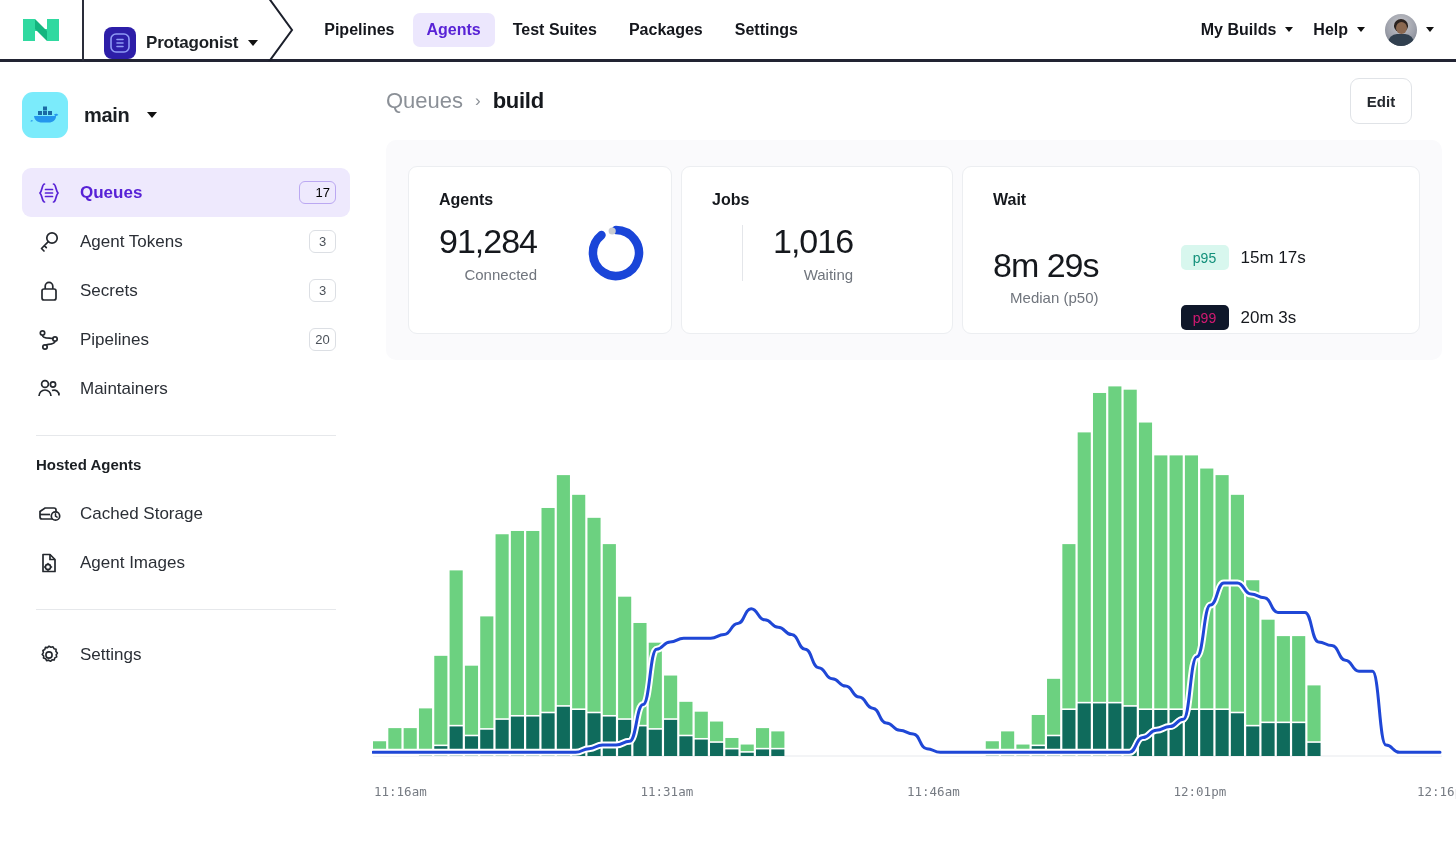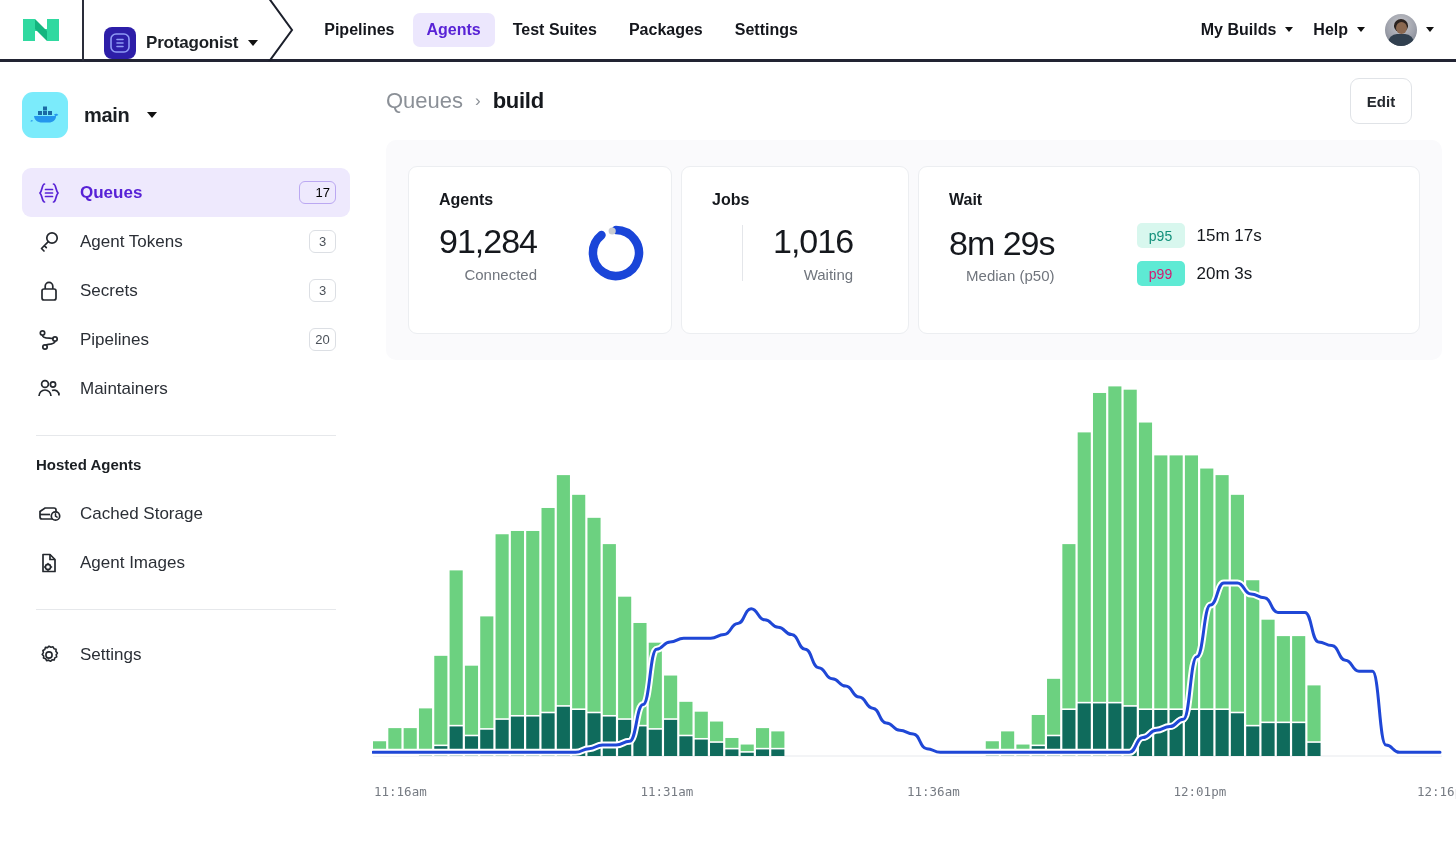--- a/index.html
+++ b/index.html
@@ -147,35 +147,35 @@
   }
   .card-title { font-size: 16px; font-weight: 700; color: #15181d; margin-bottom: 14px; }
   .card-body { display: flex; align-items: center; }
   .big-num { font-size: 34px; font-weight: 400; letter-spacing: -1px; color: #15181d; line-height: 1.08; }
   .sub-lbl { font-size: 15px; color: #70757d; margin-top: 6px; }
   .metric { display: flex; flex-direction: column; text-align: right; }
 
   .card-agents { width: 264px; }
   .spinner-wrap { margin-left: 50px; width: 58px; height: 58px; position: relative; }
 
-  .card-jobs { width: 228px; display: flex; flex-direction: column; }
+  .card-jobs { width: 272px; display: flex; flex-direction: column; }
   .jobs-split { display: flex; align-items: stretch; }
   .vdiv { width: 1px; background: #e4e6ea; margin: 2px 30px 2px 30px; }
 
   .card-wait { flex: 1; }
   .wait-row { display: flex; align-items: center; }
   .pcts { margin-left: 82px; display: flex; flex-direction: column; gap: 13px; }
-  .pct-line { display: flex; align-items: center; gap: 12px; }
+  .pct-line { display: flex; align-items: center; gap: 12px; margin-top: 22px; }
   .chip {
     width: 48px; height: 25px; border-radius: 5px;
     display: flex; align-items: center; justify-content: center;
     font-size: 14px;
   }
   .chip-p95 { background: #d8f7ee; color: #12907a; }
-  .chip-p99 { background: #5eead4; color: #d31a72; }
+  .chip-p99 { background: #0f172a; color: #d31a72; }
   .pct-val { font-size: 17px; color: #15181d; }
 
   
   .chart-area { position: relative; margin-top: 18px; height: 430px; }
   .chart-svg { display: block; }
   .xaxis { position: absolute; left: 0; top: 400px; width: 1084px; height: 24px; }
   .xlabel { position: absolute; font-size: 12.5px; color: #767b83;
             font-family: "DejaVu Sans Mono", monospace; }
 </style>
 </head>
@@ -517,19 +517,19 @@
         <rect x="920.1304347826086" y="345.1428571428571" width="13.118840579710145" height="32.85714285714286" fill="#0f6b5c"></rect>
         <rect x="920.1304347826086" y="258.11428571428564" width="13.118840579710145" height="85.42857142857143" fill="#6cd180"></rect>
         <rect x="935.4492753623189" y="364.85714285714283" width="13.118840579710145" height="13.142857142857142" fill="#0f6b5c"></rect>
         <rect x="935.4492753623189" y="307.4" width="13.118840579710145" height="55.857142857142854" fill="#6cd180"></rect>
         <path d="M1 374.32 C7.753164556962025 374.32 7.753164556962025 374.32 14.50632911392405 374.32 C21.259493670886073 374.32 21.259493670886073 374.32 28.0126582278481 374.32 C34.765822784810126 374.32 34.765822784810126 374.32 41.51898734177215 374.32 C48.27215189873418 374.32 48.27215189873418 374.32 55.0253164556962 374.32 C61.778481012658226 374.32 61.778481012658226 374.32 68.53164556962025 374.32 C75.28481012658227 374.32 75.28481012658227 374.32 82.0379746835443 374.32 C88.79113924050634 374.32 88.79113924050634 374.32 95.54430379746836 374.32 C102.29746835443038 374.32 102.29746835443038 374.32 109.0506329113924 374.32 C115.80379746835442 374.32 115.80379746835442 374.32 122.55696202531645 374.32 C129.31012658227849 374.32 129.31012658227849 374.32 136.0632911392405 374.32 C142.81645569620252 374.32 142.81645569620252 374.32 149.56962025316454 374.32 C156.32278481012656 374.32 156.32278481012656 374.32 163.0759493670886 374.32 C169.82911392405063 374.32 169.82911392405063 374.32 176.58227848101265 374.32 C183.3354430379747 374.32 183.3354430379747 374.32 190.08860759493672 374.32 C196.84177215189874 374.32 196.84177215189874 374.32 203.59493670886079 374.32 C210.34810126582278 374.32 210.34810126582278 370.64 217.1012658227848 370.64 C223.85443037974682 370.64 223.85443037974682 366.96 230.60759493670886 366.96 C237.36075949367088 366.96 237.36075949367088 366.96 244.1139240506329 366.96 C250.86708860759495 366.96 250.86708860759495 363.28 257.62025316455697 363.28 C264.373417721519 363.28 264.373417721519 326.48 271.126582278481 326.48 C277.87974683544303 326.48 277.87974683544303 271.28 284.63291139240505 271.28 C291.38607594936707 271.28 291.38607594936707 263.92 298.1392405063291 263.92 C304.8924050632911 263.92 304.8924050632911 260.24 311.6455696202532 260.24 C318.3987341772152 260.24 318.3987341772152 260.24 325.1518987341772 260.24 C331.90506329113924 260.24 331.90506329113924 260.24 338.65822784810126 260.24 C345.4113924050633 260.24 345.4113924050633 256.56 352.1645569620253 256.56 C358.9177215189873 256.56 358.9177215189873 245.52 365.67088607594934 245.52 C372.4240506329114 245.52 372.4240506329114 230.79999999999998 379.17721518987344 230.79999999999998 C385.93037974683546 230.79999999999998 385.93037974683546 241.84 392.6835443037975 241.84 C399.4367088607595 241.84 399.4367088607595 249.20000000000002 406.18987341772157 249.20000000000002 C412.94303797468353 249.20000000000002 412.94303797468353 256.56 419.69620253164555 256.56 C426.4493670886076 256.56 426.4493670886076 271.28 433.2025316455696 271.28 C439.9556962025316 271.28 439.9556962025316 289.68 446.7088607594937 289.68 C453.4620253164557 289.68 453.4620253164557 300.72 460.2151898734177 300.72 C466.96835443037975 300.72 466.96835443037975 308.08 473.72151898734177 308.08 C480.4746835443038 308.08 480.4746835443038 319.12 487.2278481012658 319.12 C493.9810126582278 319.12 493.9810126582278 330.15999999999997 500.73417721518985 330.15999999999997 C507.4873417721519 330.15999999999997 507.4873417721519 344.88 514.2405063291139 344.88 C520.993670886076 344.88 520.993670886076 352.24 527.746835443038 352.24 C534.5 352.24 534.5 355.92 541.253164556962 355.92 C548.006329113924 355.92 548.006329113924 370.64 554.7594936708861 370.64 C561.5126582278481 370.64 561.5126582278481 374.32 568.2658227848101 374.32 C575.0189873417721 374.32 575.0189873417721 374.32 581.7721518987341 374.32 C588.5253164556962 374.32 588.5253164556962 374.32 595.2784810126582 374.32 C602.0316455696202 374.32 602.0316455696202 374.32 608.7848101265823 374.32 C615.5379746835443 374.32 615.5379746835443 374.32 622.2911392405064 374.32 C629.0443037974683 374.32 629.0443037974683 374.32 635.7974683544303 374.32 C642.5506329113923 374.32 642.5506329113923 374.32 649.3037974683544 374.32 C656.0569620253165 374.32 656.0569620253165 374.32 662.8101265822785 374.32 C669.5632911392405 374.32 669.5632911392405 374.32 676.3164556962025 374.32 C683.0696202531645 374.32 683.0696202531645 374.32 689.8227848101266 374.32 C696.5759493670886 374.32 696.5759493670886 374.32 703.3291139240506 374.32 C710.0822784810127 374.32 710.0822784810127 374.32 716.8354430379748 374.32 C723.5886075949368 374.32 723.5886075949368 374.32 730.3417721518987 374.32 C737.0949367088608 374.32 737.0949367088608 374.32 743.8481012658228 374.32 C750.6012658227849 374.32 750.6012658227849 374.32 757.3544303797469 374.32 C764.1075949367089 374.32 764.1075949367089 359.6 770.8607594936708 359.6 C777.6139240506329 359.6 777.6139240506329 352.24 784.367088607595 352.24 C791.120253164557 352.24 791.120253164557 348.56 797.873417721519 348.56 C804.626582278481 348.56 804.626582278481 341.2 811.3797468354431 341.2 C818.132911392405 341.2 818.132911392405 278.64 824.8860759493671 278.64 C831.6392405063291 278.64 831.6392405063291 227.12 838.3924050632911 227.12 C845.1455696202531 227.12 845.1455696202531 205.04000000000002 851.8987341772153 205.04000000000002 C858.6518987341772 205.04000000000002 858.6518987341772 205.04000000000002 865.4050632911392 205.04000000000002 C872.1582278481012 205.04000000000002 872.1582278481012 216.08 878.9113924050633 216.08 C885.6645569620254 216.08 885.6645569620254 219.76 892.4177215189874 219.76 C899.1708860759493 219.76 899.1708860759493 234.48 905.9240506329113 234.48 C912.6772151898733 234.48 912.6772151898733 234.48 919.4303797468355 234.48 C926.1835443037975 234.48 926.1835443037975 234.48 932.9367088607595 234.48 C939.6898734177215 234.48 939.6898734177215 263.92 946.4430379746835 263.92 C953.1962025316456 263.92 953.1962025316456 267.6 959.9493670886076 267.6 C966.7025316455696 267.6 966.7025316455696 282.32 973.4556962025316 282.32 C980.2088607594937 282.32 980.2088607594937 293.36 986.9620253164558 293.36 C993.7151898734178 293.36 993.7151898734178 293.36 1000.4683544303797 293.36 C1007.2215189873417 293.36 1007.2215189873417 366.96 1013.9746835443037 366.96 C1020.7278481012659 366.96 1020.7278481012659 374.32 1027.4810126582279 374.32 C1034.23417721519 374.32 1034.23417721519 374.32 1040.987341772152 374.32 C1047.740506329114 374.32 1047.740506329114 374.32 1054.493670886076 374.32 C1061.246835443038 374.32 1061.246835443038 374.32 1068 374.32" fill="none" stroke="#ffffff" stroke-width="7" stroke-linejoin="round" stroke-linecap="round"></path>
         <path d="M1 374.32 C7.753164556962025 374.32 7.753164556962025 374.32 14.50632911392405 374.32 C21.259493670886073 374.32 21.259493670886073 374.32 28.0126582278481 374.32 C34.765822784810126 374.32 34.765822784810126 374.32 41.51898734177215 374.32 C48.27215189873418 374.32 48.27215189873418 374.32 55.0253164556962 374.32 C61.778481012658226 374.32 61.778481012658226 374.32 68.53164556962025 374.32 C75.28481012658227 374.32 75.28481012658227 374.32 82.0379746835443 374.32 C88.79113924050634 374.32 88.79113924050634 374.32 95.54430379746836 374.32 C102.29746835443038 374.32 102.29746835443038 374.32 109.0506329113924 374.32 C115.80379746835442 374.32 115.80379746835442 374.32 122.55696202531645 374.32 C129.31012658227849 374.32 129.31012658227849 374.32 136.0632911392405 374.32 C142.81645569620252 374.32 142.81645569620252 374.32 149.56962025316454 374.32 C156.32278481012656 374.32 156.32278481012656 374.32 163.0759493670886 374.32 C169.82911392405063 374.32 169.82911392405063 374.32 176.58227848101265 374.32 C183.3354430379747 374.32 183.3354430379747 374.32 190.08860759493672 374.32 C196.84177215189874 374.32 196.84177215189874 374.32 203.59493670886079 374.32 C210.34810126582278 374.32 210.34810126582278 370.64 217.1012658227848 370.64 C223.85443037974682 370.64 223.85443037974682 366.96 230.60759493670886 366.96 C237.36075949367088 366.96 237.36075949367088 366.96 244.1139240506329 366.96 C250.86708860759495 366.96 250.86708860759495 363.28 257.62025316455697 363.28 C264.373417721519 363.28 264.373417721519 326.48 271.126582278481 326.48 C277.87974683544303 326.48 277.87974683544303 271.28 284.63291139240505 271.28 C291.38607594936707 271.28 291.38607594936707 263.92 298.1392405063291 263.92 C304.8924050632911 263.92 304.8924050632911 260.24 311.6455696202532 260.24 C318.3987341772152 260.24 318.3987341772152 260.24 325.1518987341772 260.24 C331.90506329113924 260.24 331.90506329113924 260.24 338.65822784810126 260.24 C345.4113924050633 260.24 345.4113924050633 256.56 352.1645569620253 256.56 C358.9177215189873 256.56 358.9177215189873 245.52 365.67088607594934 245.52 C372.4240506329114 245.52 372.4240506329114 230.79999999999998 379.17721518987344 230.79999999999998 C385.93037974683546 230.79999999999998 385.93037974683546 241.84 392.6835443037975 241.84 C399.4367088607595 241.84 399.4367088607595 249.20000000000002 406.18987341772157 249.20000000000002 C412.94303797468353 249.20000000000002 412.94303797468353 256.56 419.69620253164555 256.56 C426.4493670886076 256.56 426.4493670886076 271.28 433.2025316455696 271.28 C439.9556962025316 271.28 439.9556962025316 289.68 446.7088607594937 289.68 C453.4620253164557 289.68 453.4620253164557 300.72 460.2151898734177 300.72 C466.96835443037975 300.72 466.96835443037975 308.08 473.72151898734177 308.08 C480.4746835443038 308.08 480.4746835443038 319.12 487.2278481012658 319.12 C493.9810126582278 319.12 493.9810126582278 330.15999999999997 500.73417721518985 330.15999999999997 C507.4873417721519 330.15999999999997 507.4873417721519 344.88 514.2405063291139 344.88 C520.993670886076 344.88 520.993670886076 352.24 527.746835443038 352.24 C534.5 352.24 534.5 355.92 541.253164556962 355.92 C548.006329113924 355.92 548.006329113924 370.64 554.7594936708861 370.64 C561.5126582278481 370.64 561.5126582278481 374.32 568.2658227848101 374.32 C575.0189873417721 374.32 575.0189873417721 374.32 581.7721518987341 374.32 C588.5253164556962 374.32 588.5253164556962 374.32 595.2784810126582 374.32 C602.0316455696202 374.32 602.0316455696202 374.32 608.7848101265823 374.32 C615.5379746835443 374.32 615.5379746835443 374.32 622.2911392405064 374.32 C629.0443037974683 374.32 629.0443037974683 374.32 635.7974683544303 374.32 C642.5506329113923 374.32 642.5506329113923 374.32 649.3037974683544 374.32 C656.0569620253165 374.32 656.0569620253165 374.32 662.8101265822785 374.32 C669.5632911392405 374.32 669.5632911392405 374.32 676.3164556962025 374.32 C683.0696202531645 374.32 683.0696202531645 374.32 689.8227848101266 374.32 C696.5759493670886 374.32 696.5759493670886 374.32 703.3291139240506 374.32 C710.0822784810127 374.32 710.0822784810127 374.32 716.8354430379748 374.32 C723.5886075949368 374.32 723.5886075949368 374.32 730.3417721518987 374.32 C737.0949367088608 374.32 737.0949367088608 374.32 743.8481012658228 374.32 C750.6012658227849 374.32 750.6012658227849 374.32 757.3544303797469 374.32 C764.1075949367089 374.32 764.1075949367089 359.6 770.8607594936708 359.6 C777.6139240506329 359.6 777.6139240506329 352.24 784.367088607595 352.24 C791.120253164557 352.24 791.120253164557 348.56 797.873417721519 348.56 C804.626582278481 348.56 804.626582278481 341.2 811.3797468354431 341.2 C818.132911392405 341.2 818.132911392405 278.64 824.8860759493671 278.64 C831.6392405063291 278.64 831.6392405063291 227.12 838.3924050632911 227.12 C845.1455696202531 227.12 845.1455696202531 205.04000000000002 851.8987341772153 205.04000000000002 C858.6518987341772 205.04000000000002 858.6518987341772 205.04000000000002 865.4050632911392 205.04000000000002 C872.1582278481012 205.04000000000002 872.1582278481012 216.08 878.9113924050633 216.08 C885.6645569620254 216.08 885.6645569620254 219.76 892.4177215189874 219.76 C899.1708860759493 219.76 899.1708860759493 234.48 905.9240506329113 234.48 C912.6772151898733 234.48 912.6772151898733 234.48 919.4303797468355 234.48 C926.1835443037975 234.48 926.1835443037975 234.48 932.9367088607595 234.48 C939.6898734177215 234.48 939.6898734177215 263.92 946.4430379746835 263.92 C953.1962025316456 263.92 953.1962025316456 267.6 959.9493670886076 267.6 C966.7025316455696 267.6 966.7025316455696 282.32 973.4556962025316 282.32 C980.2088607594937 282.32 980.2088607594937 293.36 986.9620253164558 293.36 C993.7151898734178 293.36 993.7151898734178 293.36 1000.4683544303797 293.36 C1007.2215189873417 293.36 1007.2215189873417 366.96 1013.9746835443037 366.96 C1020.7278481012659 366.96 1020.7278481012659 374.32 1027.4810126582279 374.32 C1034.23417721519 374.32 1034.23417721519 374.32 1040.987341772152 374.32 C1047.740506329114 374.32 1047.740506329114 374.32 1054.493670886076 374.32 C1061.246835443038 374.32 1061.246835443038 374.32 1068 374.32" fill="none" stroke="#1f47d6" stroke-width="3" stroke-linejoin="round" stroke-linecap="round"></path>
       </svg>
     <div class="xaxis" id="xaxis">
         <span class="xlabel" style="left: 2px; top: 6px;">11:16am</span>
         <span class="xlabel" style="left: 268.5px; top: 6px;">11:31am</span>
-        <span class="xlabel" style="left: 535px; top: 6px;">11:36am</span>
+        <span class="xlabel" style="left: 535px; top: 6px;">11:46am</span>
         <span class="xlabel" style="left: 801.5px; top: 6px;">12:01pm</span>
         <span class="xlabel" style="left: 1045px; top: 6px;">12:16pm</span>
       </div>
   </div>
 
 </div>
 
 </body></html>

